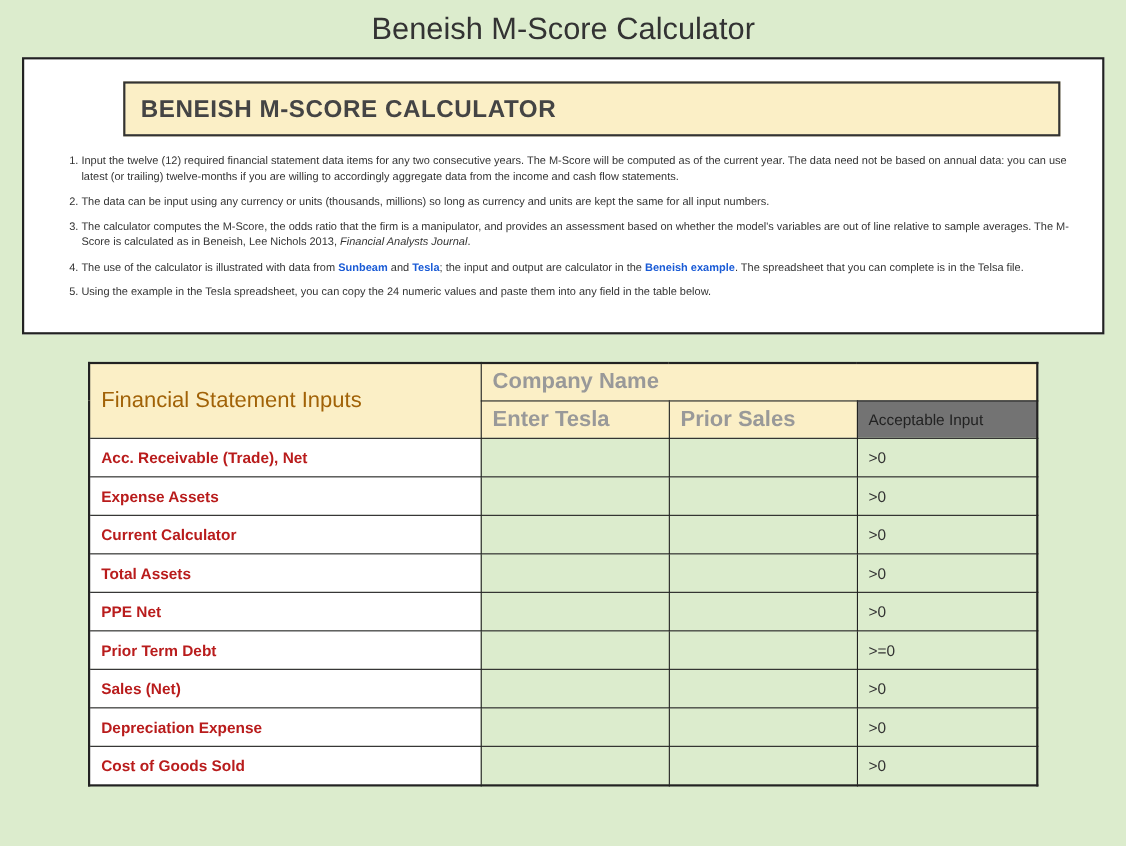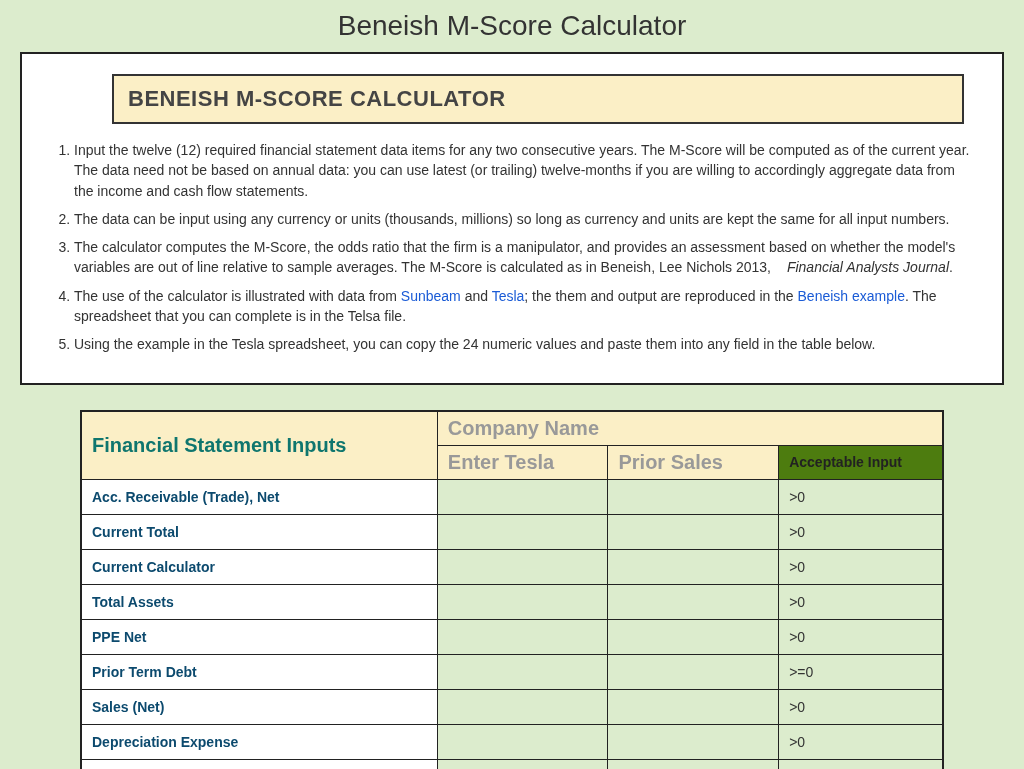--- a/index.html
+++ b/index.html
@@ -37,27 +37,27 @@
     font-weight: 600;
     margin-left: 60px;
     margin-right: 8px;
     letter-spacing: 0.5px;
   }
   ol.instructions {
     padding-left: 22px;
     margin: 16px 0 4px 0;
   }
   ol.instructions li {
-    font-size: 14px;
+    font-size: 10px;
     line-height: 1.45;
     margin-bottom: 8px;
     color: #333;
   }
-  ol.instructions em { font-style: italic; margin-left: 12px; }
-  ol.instructions a { color: #1a5bd6; text-decoration: none; }
+  ol.instructions em { font-style: italic; }
+  ol.instructions a { color: #1a5bd6; text-decoration: none; font-weight: bold; }
 
   .table-wrap {
     margin: 25px 80px 0 80px;
   }
   table.inputs {
     width: 100%;
     border-collapse: collapse;
     border: 2px solid #222;
     font-size: 14px;
   }
@@ -66,38 +66,38 @@
     padding: 5px 10px;
     text-align: left;
     vertical-align: middle;
   }
   
   .hdr-cell {
     background: #fbefc6;
   }
   .hdr-title {
     font-size: 20px;
-    font-weight: 700;
-    color: #0f766e;
+    font-weight: 400;
+    color: #a16207;
   }
   .placeholder-text {
     color: #999;
     font-weight: 700;
     font-size: 20px;
   }
   .acc-hdr {
-    font-weight: 700;
+    font-weight: 400;
     color: #222;
     font-size: 14px;
-    background: #4d7c0f;
+    background: #737373;
   }
   
   .row-label {
     font-weight: 700;
-    color: #0c4a6e;
+    color: #b91c1c;
     background: #fff;
     width: 360px;
   }
   .val-cell {
     background: #dceccd;
     width: 160px;
     height: 24px;
   }
   .acc-cell {
     background: #dceccd;
@@ -114,21 +114,21 @@
   <div class="panel">
     <div class="banner">BENEISH M-SCORE CALCULATOR</div>
 
     <ol class="instructions">
       <li>Input the twelve (12) required financial statement data items for any two consecutive years. The M-Score will be computed as of the current year. The data need not be based on annual data: you can use latest (or trailing) twelve-months if you are willing to accordingly aggregate data from the income and cash flow statements.</li>
       <li>The data can be input using any currency or units (thousands, millions) so long as currency and units are kept the same for all input numbers.</li>
       <li>
         <span>The calculator computes the M-Score, the odds ratio that the firm is a manipulator, and provides an assessment based on whether the model's variables are out of line relative to sample averages. The M-Score is calculated as in Beneish, Lee Nichols 2013, </span><em>Financial Analysts Journal</em><span>.</span>
       </li>
       <li>
-        <span>The use of the calculator is illustrated with data from </span><a href="#">Sunbeam</a><span> and </span><a href="#">Tesla</a><span>; the them and output are reproduced in the </span><a href="#">Beneish example</a><span>. The spreadsheet that you can complete is in the Telsa file.</span>
+        <span>The use of the calculator is illustrated with data from </span><a href="#">Sunbeam</a><span> and </span><a href="#">Tesla</a><span>; the input and output are calculator in the </span><a href="#">Beneish example</a><span>. The spreadsheet that you can complete is in the Telsa file.</span>
       </li>
       <li>Using the example in the Tesla spreadsheet, you can copy the 24 numeric values and paste them into any field in the table below.</li>
     </ol>
   </div>
 
   <div class="table-wrap">
     <table class="inputs">
       <thead>
         <tr>
           <th rowspan="2" class="hdr-cell hdr-title">Financial Statement Inputs</th>
@@ -147,21 +147,21 @@
         </tr>
       </thead>
       <tbody id="rows-body">
           <tr>
             <td class="row-label">Acc. Receivable (Trade), Net</td>
             <td class="val-cell"></td>
             <td class="val-cell"></td>
             <td class="acc-cell">&gt;0</td>
           </tr>
           <tr>
-            <td class="row-label">Current Total</td>
+            <td class="row-label">Expense Assets</td>
             <td class="val-cell"></td>
             <td class="val-cell"></td>
             <td class="acc-cell">&gt;0</td>
           </tr>
           <tr>
             <td class="row-label">Current Calculator</td>
             <td class="val-cell"></td>
             <td class="val-cell"></td>
             <td class="acc-cell">&gt;0</td>
           </tr>

